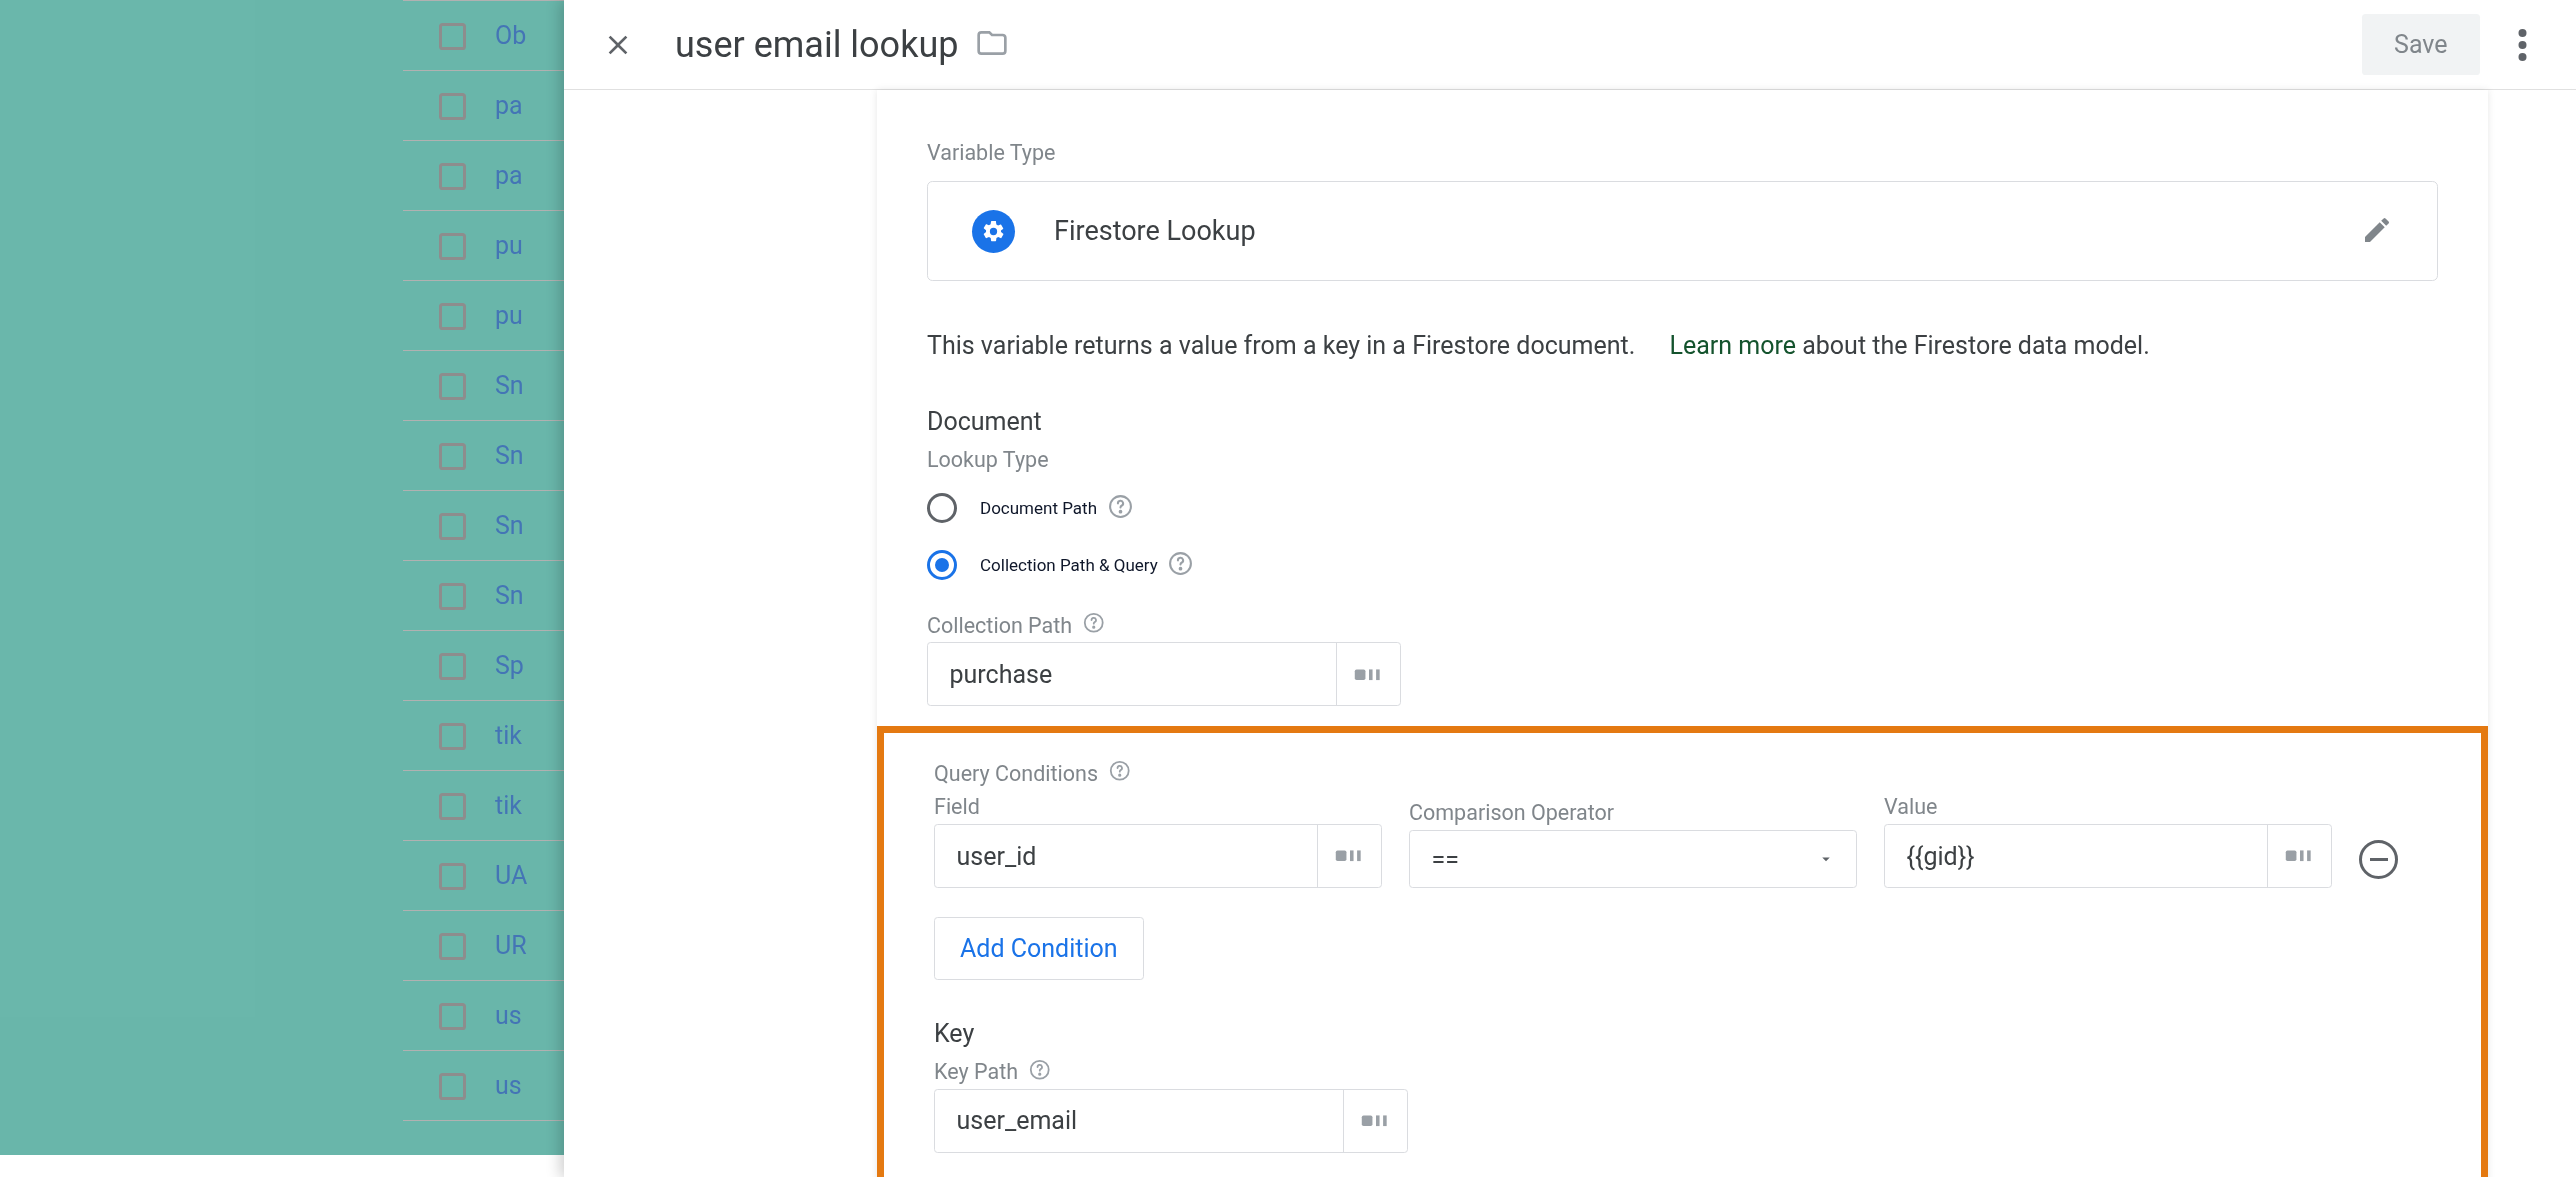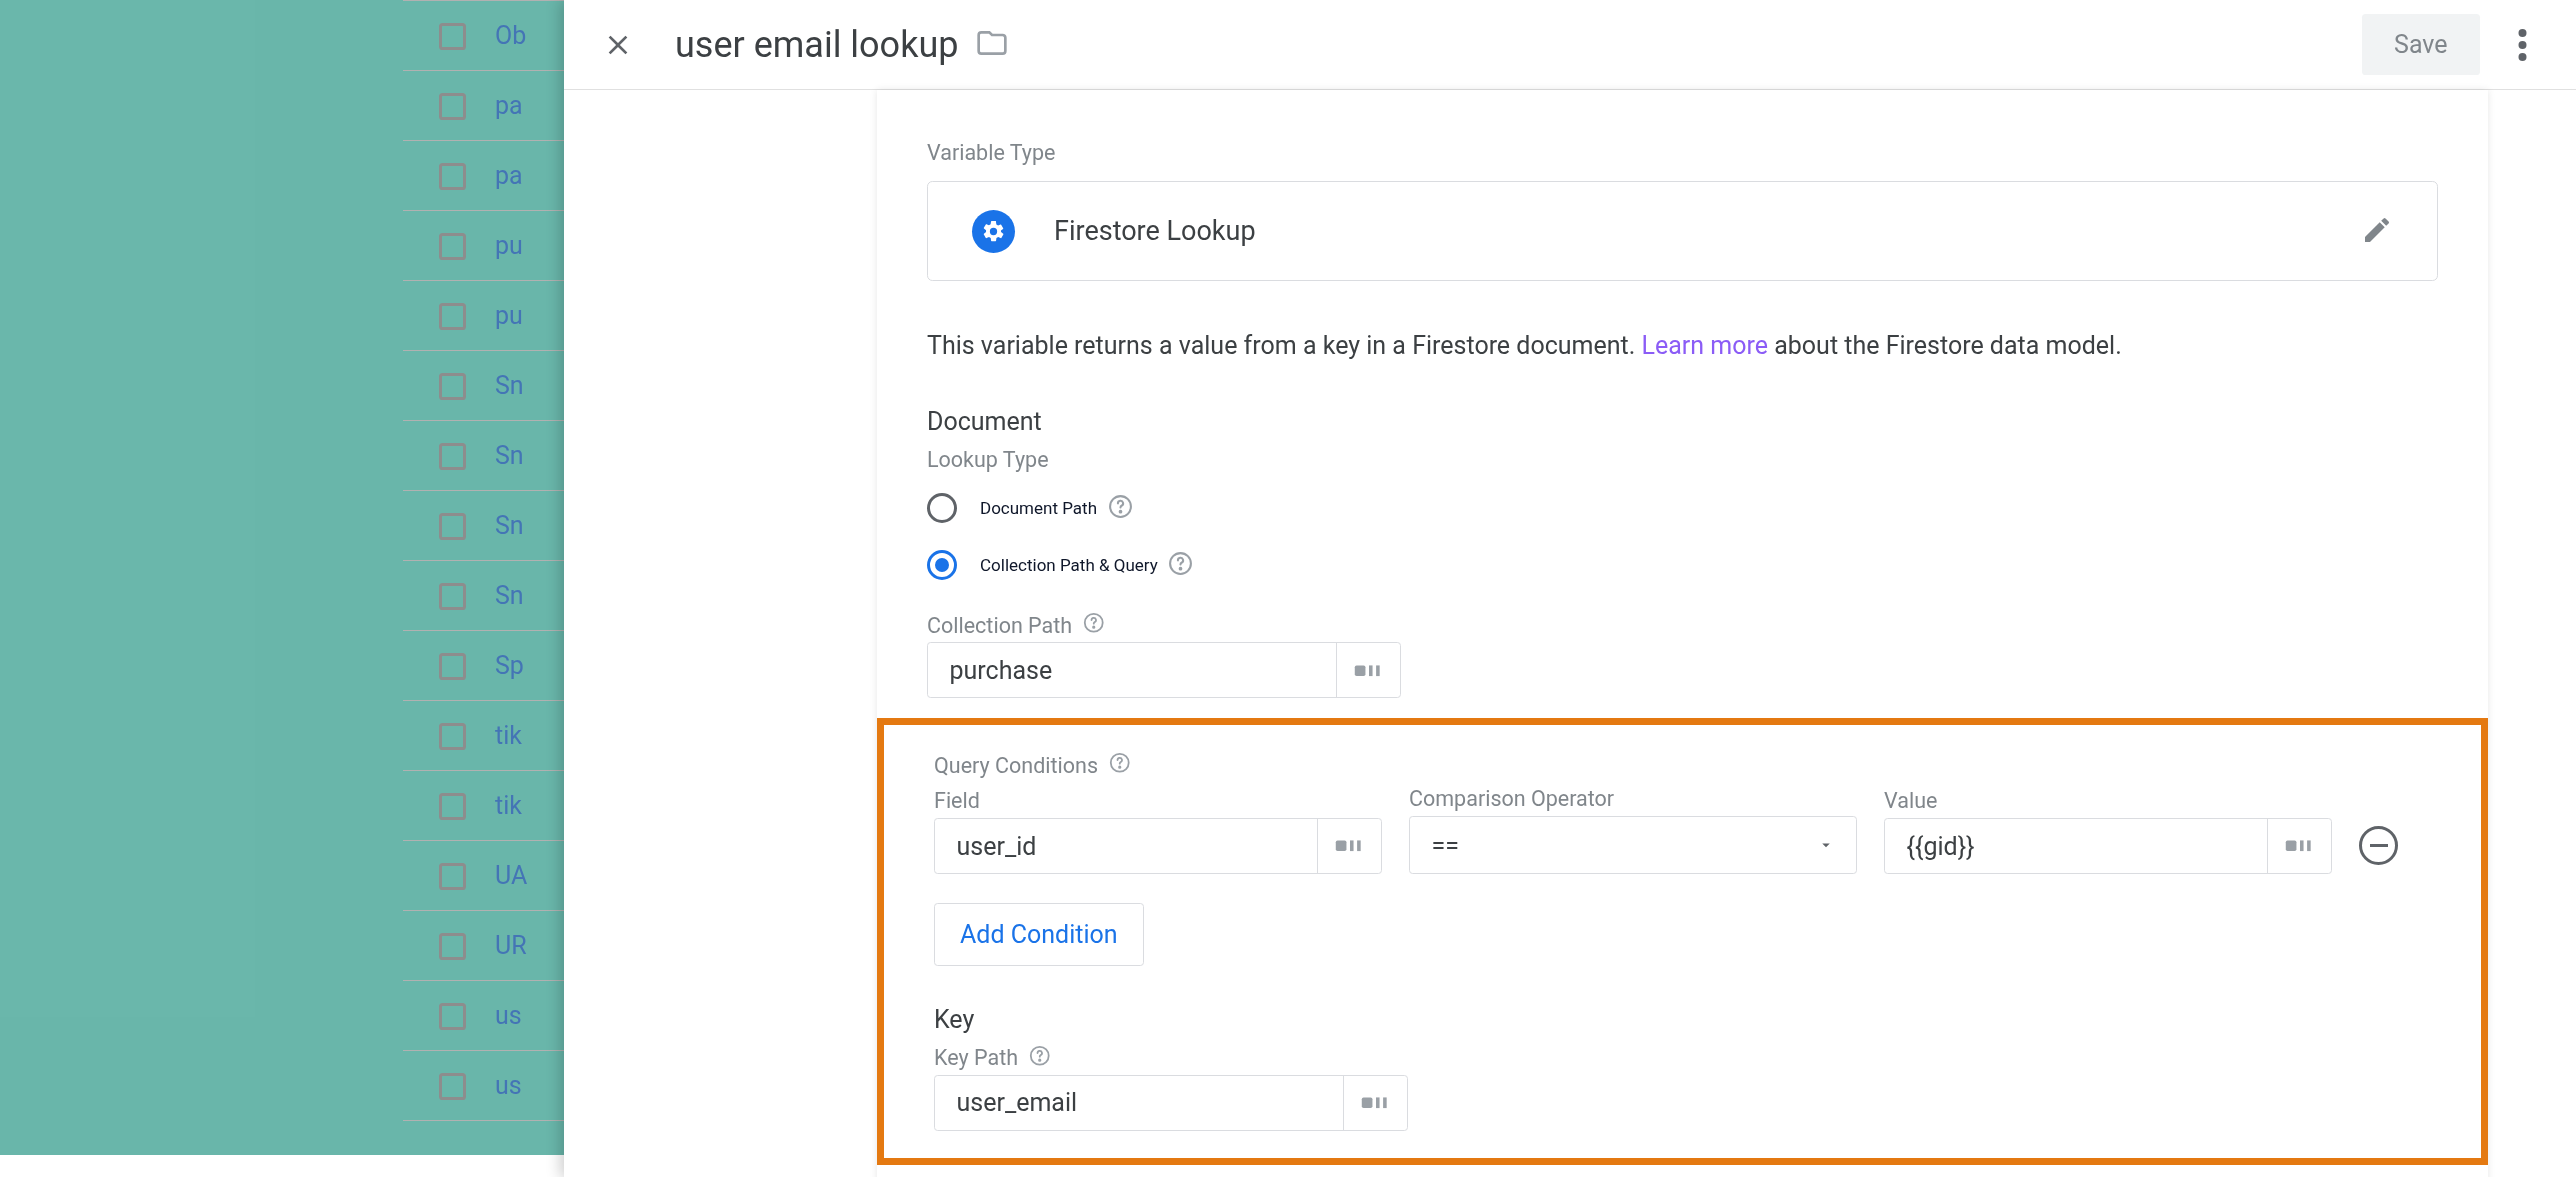--- a/index.html
+++ b/index.html
@@ -23,32 +23,32 @@
   .save-btn { background: #f1f3f4; color: #80868b; font-size: 25px; padding: 16px 32px; border-radius: 3.6px; border: none; margin-right: 21.5px; }
   .more-btn { width: 43px; height: 43px; color: #5f6368; display: flex; align-items: center; justify-content: center; cursor: pointer; }
 
   .config-card { position: absolute; left: 313px; top: 90px; width: 1611px; min-height: 1119px; background: #fff; box-shadow: 0 0 7.2px rgba(0,0,0,0.1); padding: 50px; }
   .section-lbl { color: #80868b; font-size: 21.5px; margin-bottom: 16px; }
   .type-card { border: 0.9px solid #dadce0; border-radius: 5.4px; height: 100px; display: flex; align-items: center; padding: 0 44px; margin-bottom: 50px; }
   .type-ic { width: 43px; height: 43px; border-radius: 50%; background: #1a73e8; display: flex; align-items: center; justify-content: center; color: #fff; margin-right: 39px; }
   .type-name { font-size: 27px; color: #3c4043; }
   .edit-ic { color: #80868b; cursor: pointer; }
   .desc { font-size: 25px; color: #3c4043; margin-bottom: 47px; }
-  .desc a { color: #8b5cf6; text-decoration: none; }
+  .desc a { color: #14532d; text-decoration: none; margin-left: 28px; }
 
   .section-title { font-size: 25px; color: #3c4043; margin-bottom: 10.7px; }
   .sub-lbl { color: #80868b; font-size: 21.5px; margin-bottom: 21.5px; }
   .radio-row { display: flex; align-items: center; margin-bottom: 27px; font-size: 17px; color: #0f172a; text-align: right; }
   .radio { width: 30px; height: 30px; border-radius: 50%; border: 3.6px solid #5f6368; margin-right: 23px; display: flex; align-items: center; justify-content: center; }
   .radio.sel { border-color: #1a73e8; }
   .radio.sel .dot { width: 14.3px; height: 14.3px; border-radius: 50%; background: #1a73e8; }
   .help-ic { color: #9aa0a6; margin-left: 10.7px; }
 
   .field-lbl { color: #80868b; font-size: 21.5px; margin-bottom: 3.6px; margin-top: 32px; display: flex; align-items: center; }
-  .inp-wrap { display: flex; align-items: center; border: 0.9px solid #dadce0; border-radius: 3.6px; height: 56px; width: 474px; background: #fff; }
+  .inp-wrap { display: flex; align-items: center; border: 0.9px solid #dadce0; border-radius: 3.6px; height: 64px; width: 474px; background: #fff; }
   .inp-wrap input { flex: 1; border: none; outline: none; padding: 0 21.5px; font-size: 25px; color: #3c4043; background: transparent; }
   .inp-wrap .var-ic { width: 64px; display: flex; align-items: center; justify-content: center; color: #9aa0a6; border-left: 0.9px solid #dadce0; height: 100%; }
 
   .highlight-box { border: 7.2px solid #e47911; padding: 27px 16px 27px 0; margin-left: -50px; margin-right: -50px; padding-left: 50px; padding-right: 50px; margin-top: 19.7px; }
   .cond-row { display: flex; align-items: flex-end; gap: 27px; margin-top: 7.2px; }
   .col { display: flex; flex-direction: column; }
   .col .sub-lbl { margin-bottom: 5.4px; }
   .sel-wrap { display: flex; align-items: center; border: 0.9px solid #dadce0; border-radius: 3.6px; height: 58px; width: 448px; background: #fff; padding: 0 21.5px; justify-content: space-between; font-size: 25px; color: #3c4043; }
   .remove-btn { width: 39px; height: 39px; border: 3.6px solid #5f6368; border-radius: 50%; display: flex; align-items: center; justify-content: center; color: #5f6368; margin-bottom: 9px; cursor: pointer; }
   .remove-btn .dash { width: 18px; height: 3.6px; background: #5f6368; }

